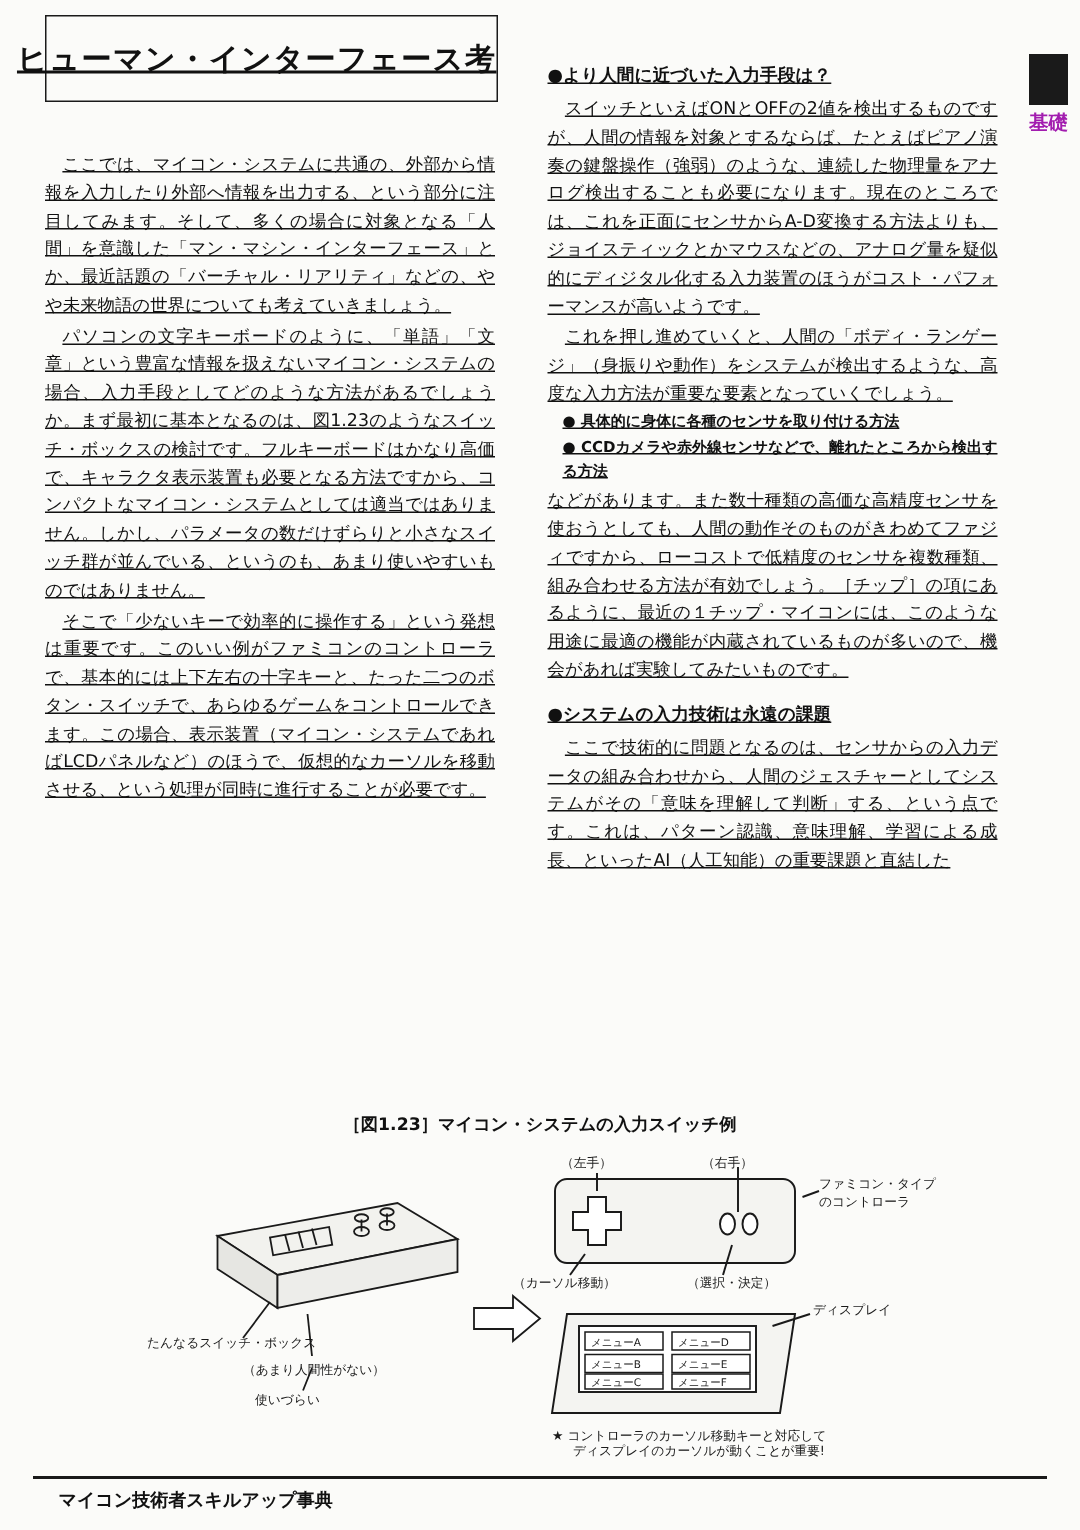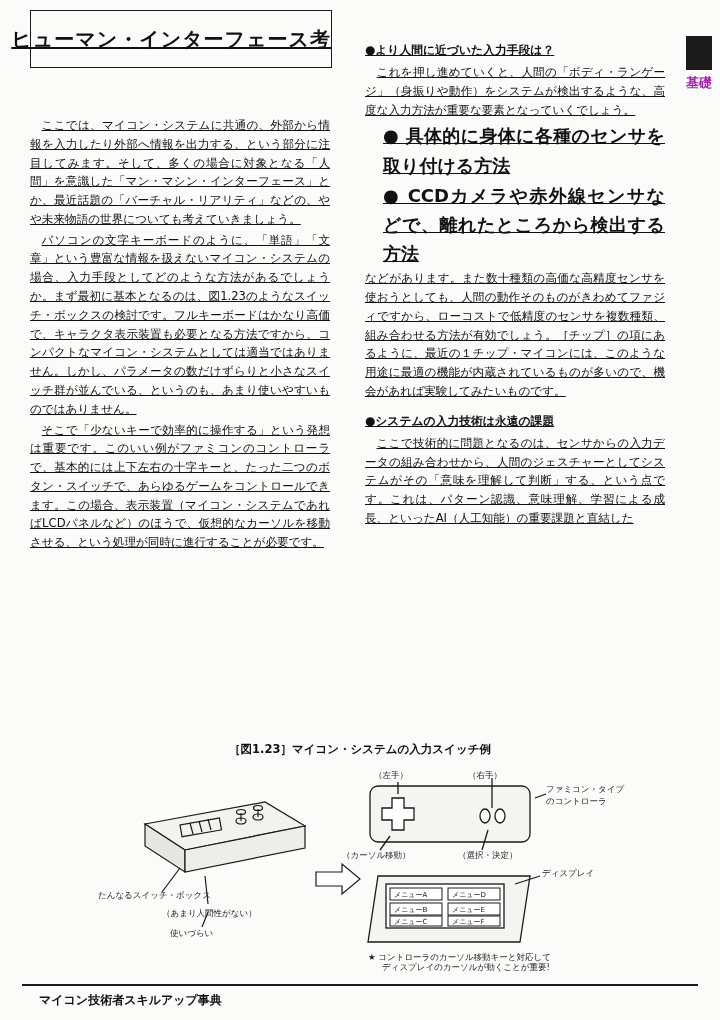--- a/index.html
+++ b/index.html
@@ -66,40 +66,40 @@
   
   .col {
     position: absolute;
     width: 300px;
     font-size: 11.6px;
     line-height: 1.62;
     text-align: justify;
     text-justify: inter-character;
     text-decoration: underline;
   }
-  .col.left { left: 30px; top: 116px; }
+  .col.left { left: 30px; top: 100px; }
   .col.right { left: 365px; top: 30px; }
 
   .para {
     margin: 0 0 2px 0;
     text-indent: 1em;
   }
   .para.noind { text-indent: 0; }
   .head {
     margin: 11px 0 3px 0;
     font-weight: bold;
     font-size: 11.8px;
     text-indent: 0;
   }
   .bullet {
     margin: 0 0 1px 0;
     text-indent: 0;
     padding-left: 1em;
     font-weight: bold;
-    font-size: 18px;
+    font-size: 10px;
   }
 
   
   .fig-caption {
     position: absolute;
     left: 30px;
     top: 742px;
     width: 660px;
     text-align: center;
     font-size: 11.5px;
@@ -155,20 +155,21 @@
   </div>
 
   <div class="col left">
     <p class="para">ここでは、マイコン・システムに共通の、外部から情報を入力したり外部へ情報を出力する、という部分に注目してみます。そして、多くの場合に対象となる「人間」を意識した「マン・マシン・インターフェース」とか、最近話題の「バーチャル・リアリティ」などの、やや未来物語の世界についても考えていきましょう。</p>
     <p class="para">パソコンの文字キーボードのように、「単語」「文章」という豊富な情報を扱えないマイコン・システムの場合、入力手段としてどのような方法があるでしょうか。まず最初に基本となるのは、図1.23のようなスイッチ・ボックスの検討です。フルキーボードはかなり高価で、キャラクタ表示装置も必要となる方法ですから、コンパクトなマイコン・システムとしては適当ではありません。しかし、パラメータの数だけずらりと小さなスイッチ群が並んでいる、というのも、あまり使いやすいものではありません。</p>
     <p class="para">そこで「少ないキーで効率的に操作する」という発想は重要です。このいい例がファミコンのコントローラで、基本的には上下左右の十字キーと、たった二つのボタン・スイッチで、あらゆるゲームをコントロールできます。この場合、表示装置（マイコン・システムであればLCDパネルなど）のほうで、仮想的なカーソルを移動させる、という処理が同時に進行することが必要です。</p>
   </div>
 
   <div class="col right">
     <p class="head">●より人間に近づいた入力手段は？</p>
+    <p class="para">スイッチといえばONとOFFの2値を検出するものですが、人間の情報を対象とするならば、たとえばピアノ演奏の鍵盤操作（強弱）のような、連続した物理量をアナログ検出することも必要になります。現在のところでは、これを正面にセンサからA-D変換する方法よりも、ジョイスティックとかマウスなどの、アナログ量を疑似的にディジタル化する入力装置のほうがコスト・パフォーマンスが高いようです。</p>
     <p class="para">これを押し進めていくと、人間の「ボディ・ランゲージ」（身振りや動作）をシステムが検出するような、高度な入力方法が重要な要素となっていくでしょう。</p>
     <p class="bullet">● 具体的に身体に各種のセンサを取り付ける方法</p>
     <p class="bullet">● CCDカメラや赤外線センサなどで、離れたところから検出する方法</p>
     <p class="para noind">などがあります。また数十種類の高価な高精度センサを使おうとしても、人間の動作そのものがきわめてファジィですから、ローコストで低精度のセンサを複数種類、組み合わせる方法が有効でしょう。［チップ］の項にあるように、最近の１チップ・マイコンには、このような用途に最適の機能が内蔵されているものが多いので、機会があれば実験してみたいものです。</p>
     <p class="head">●システムの入力技術は永遠の課題</p>
     <p class="para">ここで技術的に問題となるのは、センサからの入力データの組み合わせから、人間のジェスチャーとしてシステムがその「意味を理解して判断」する、という点です。これは、パターン認識、意味理解、学習による成長、といったAI（人工知能）の重要課題と直結した</p>
   </div>
 
   <div class="fig-caption">［図1.23］マイコン・システムの入力スイッチ例</div>
 

